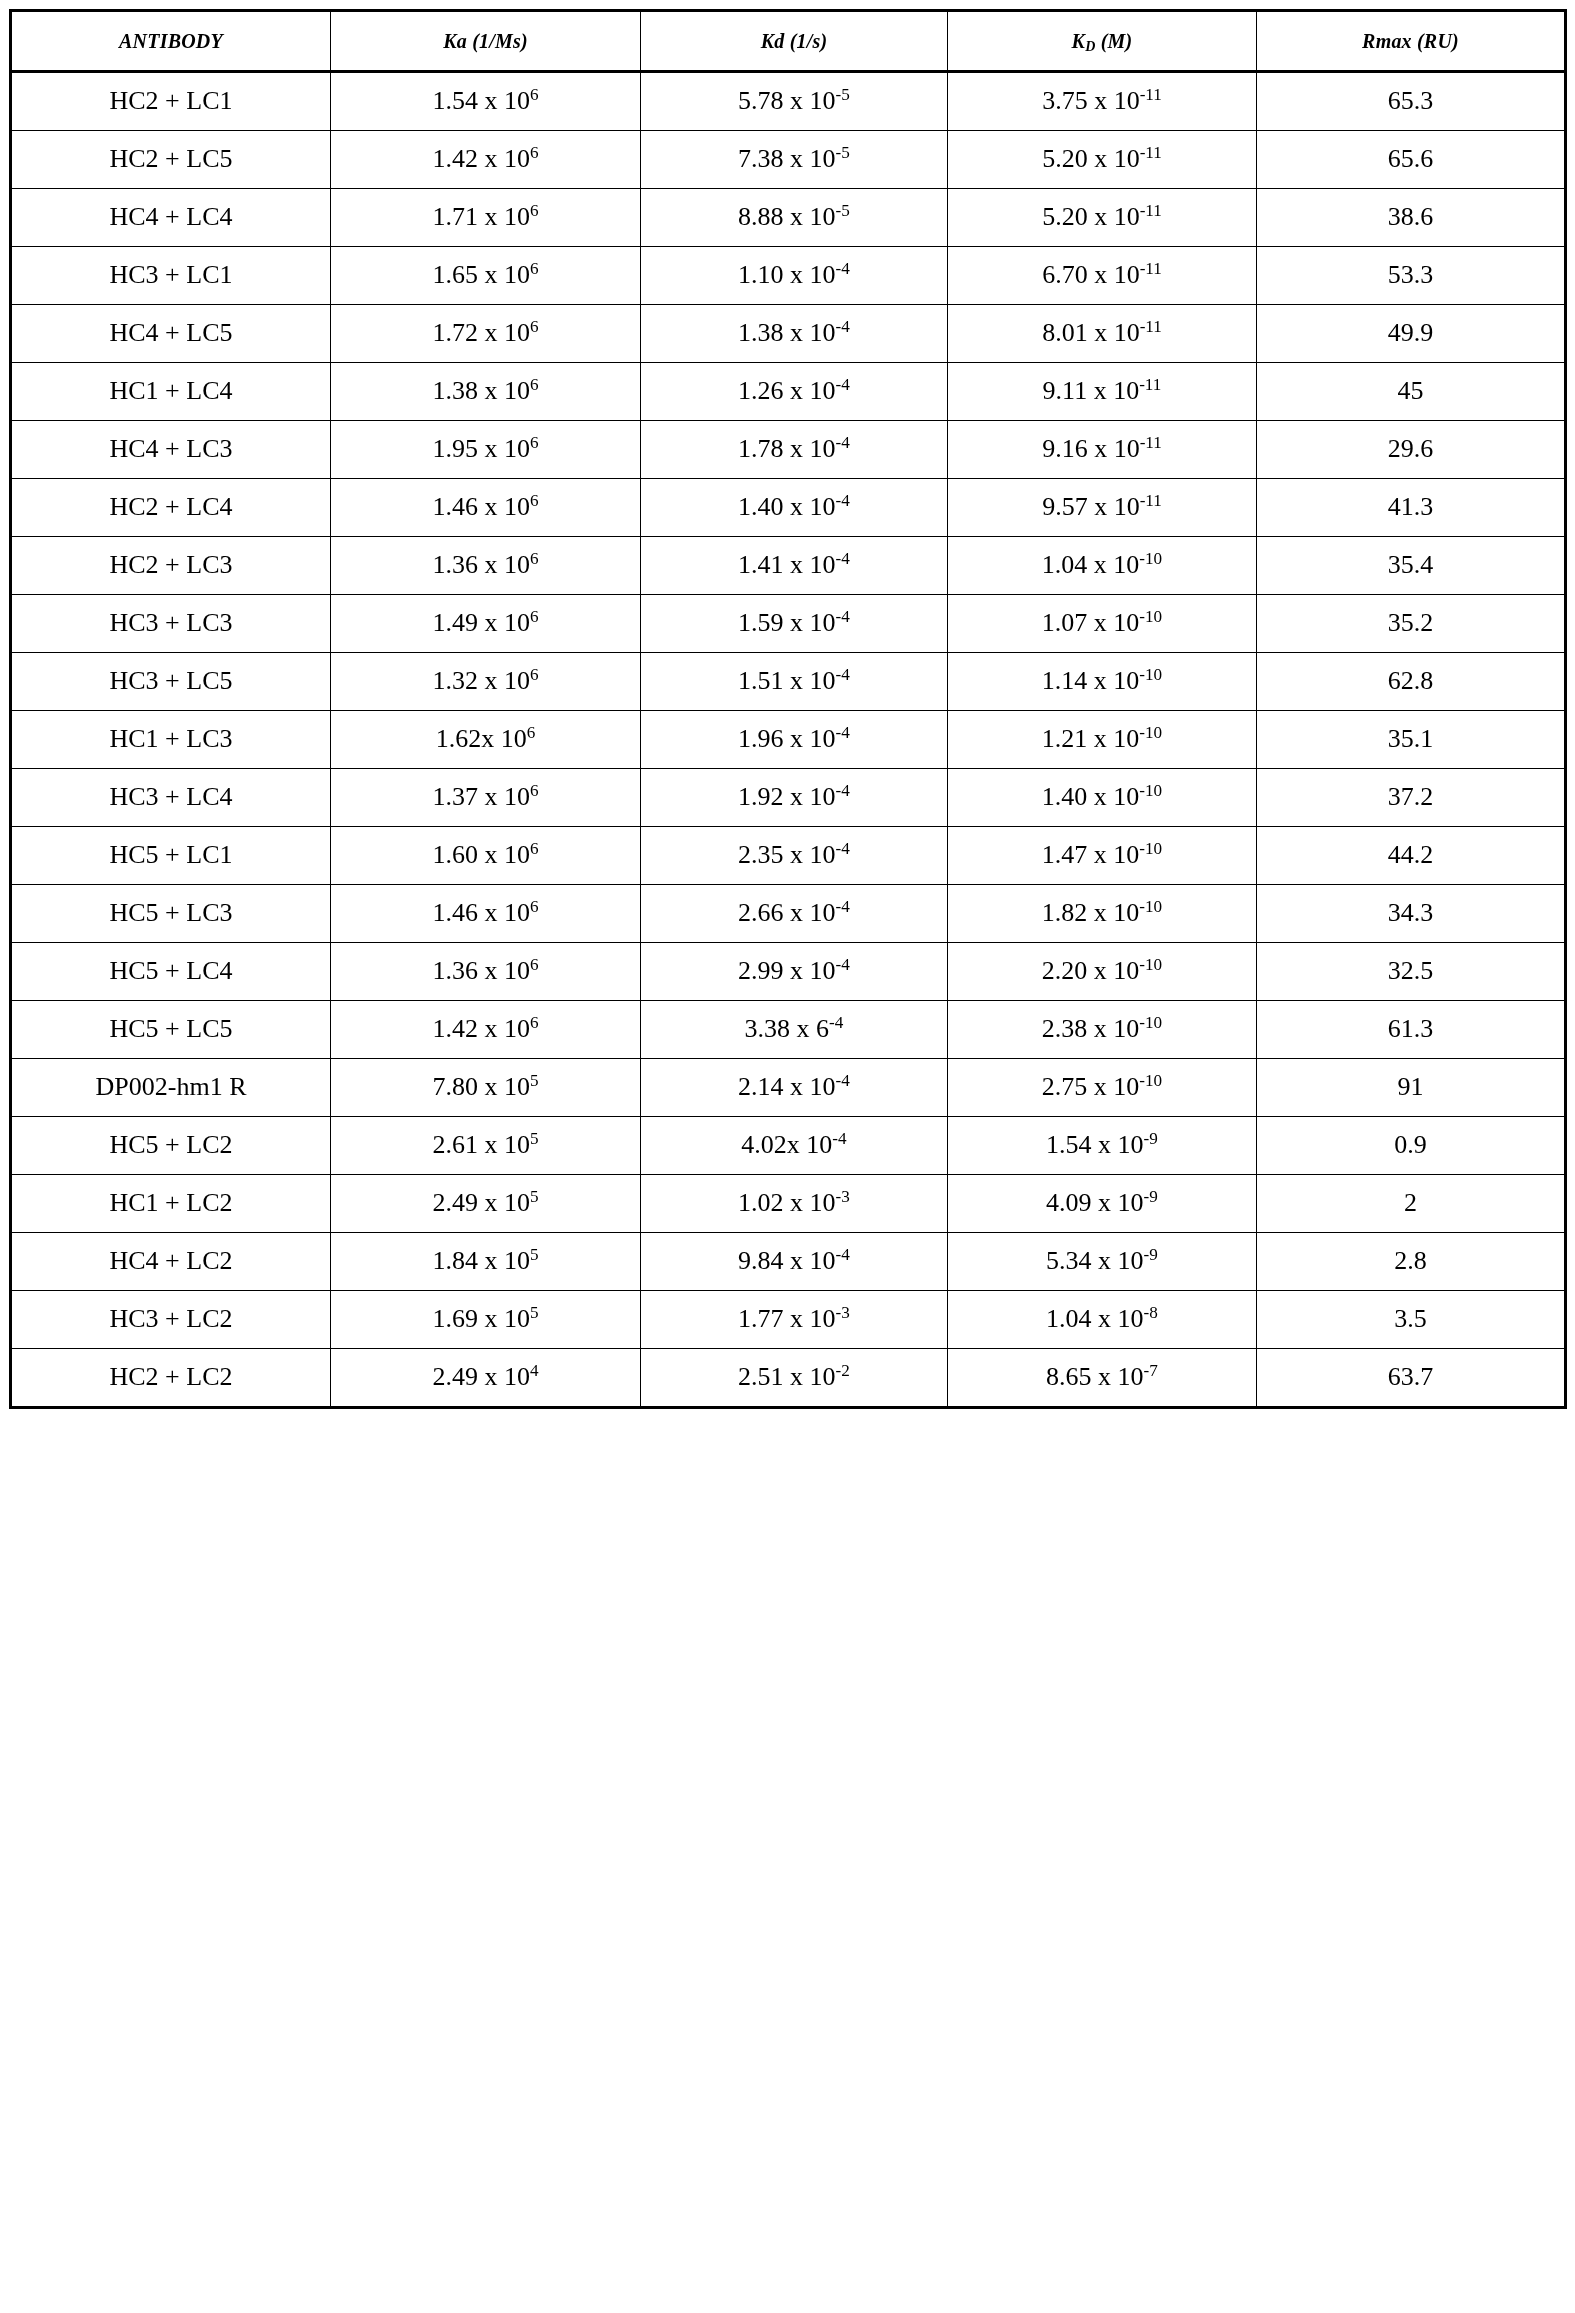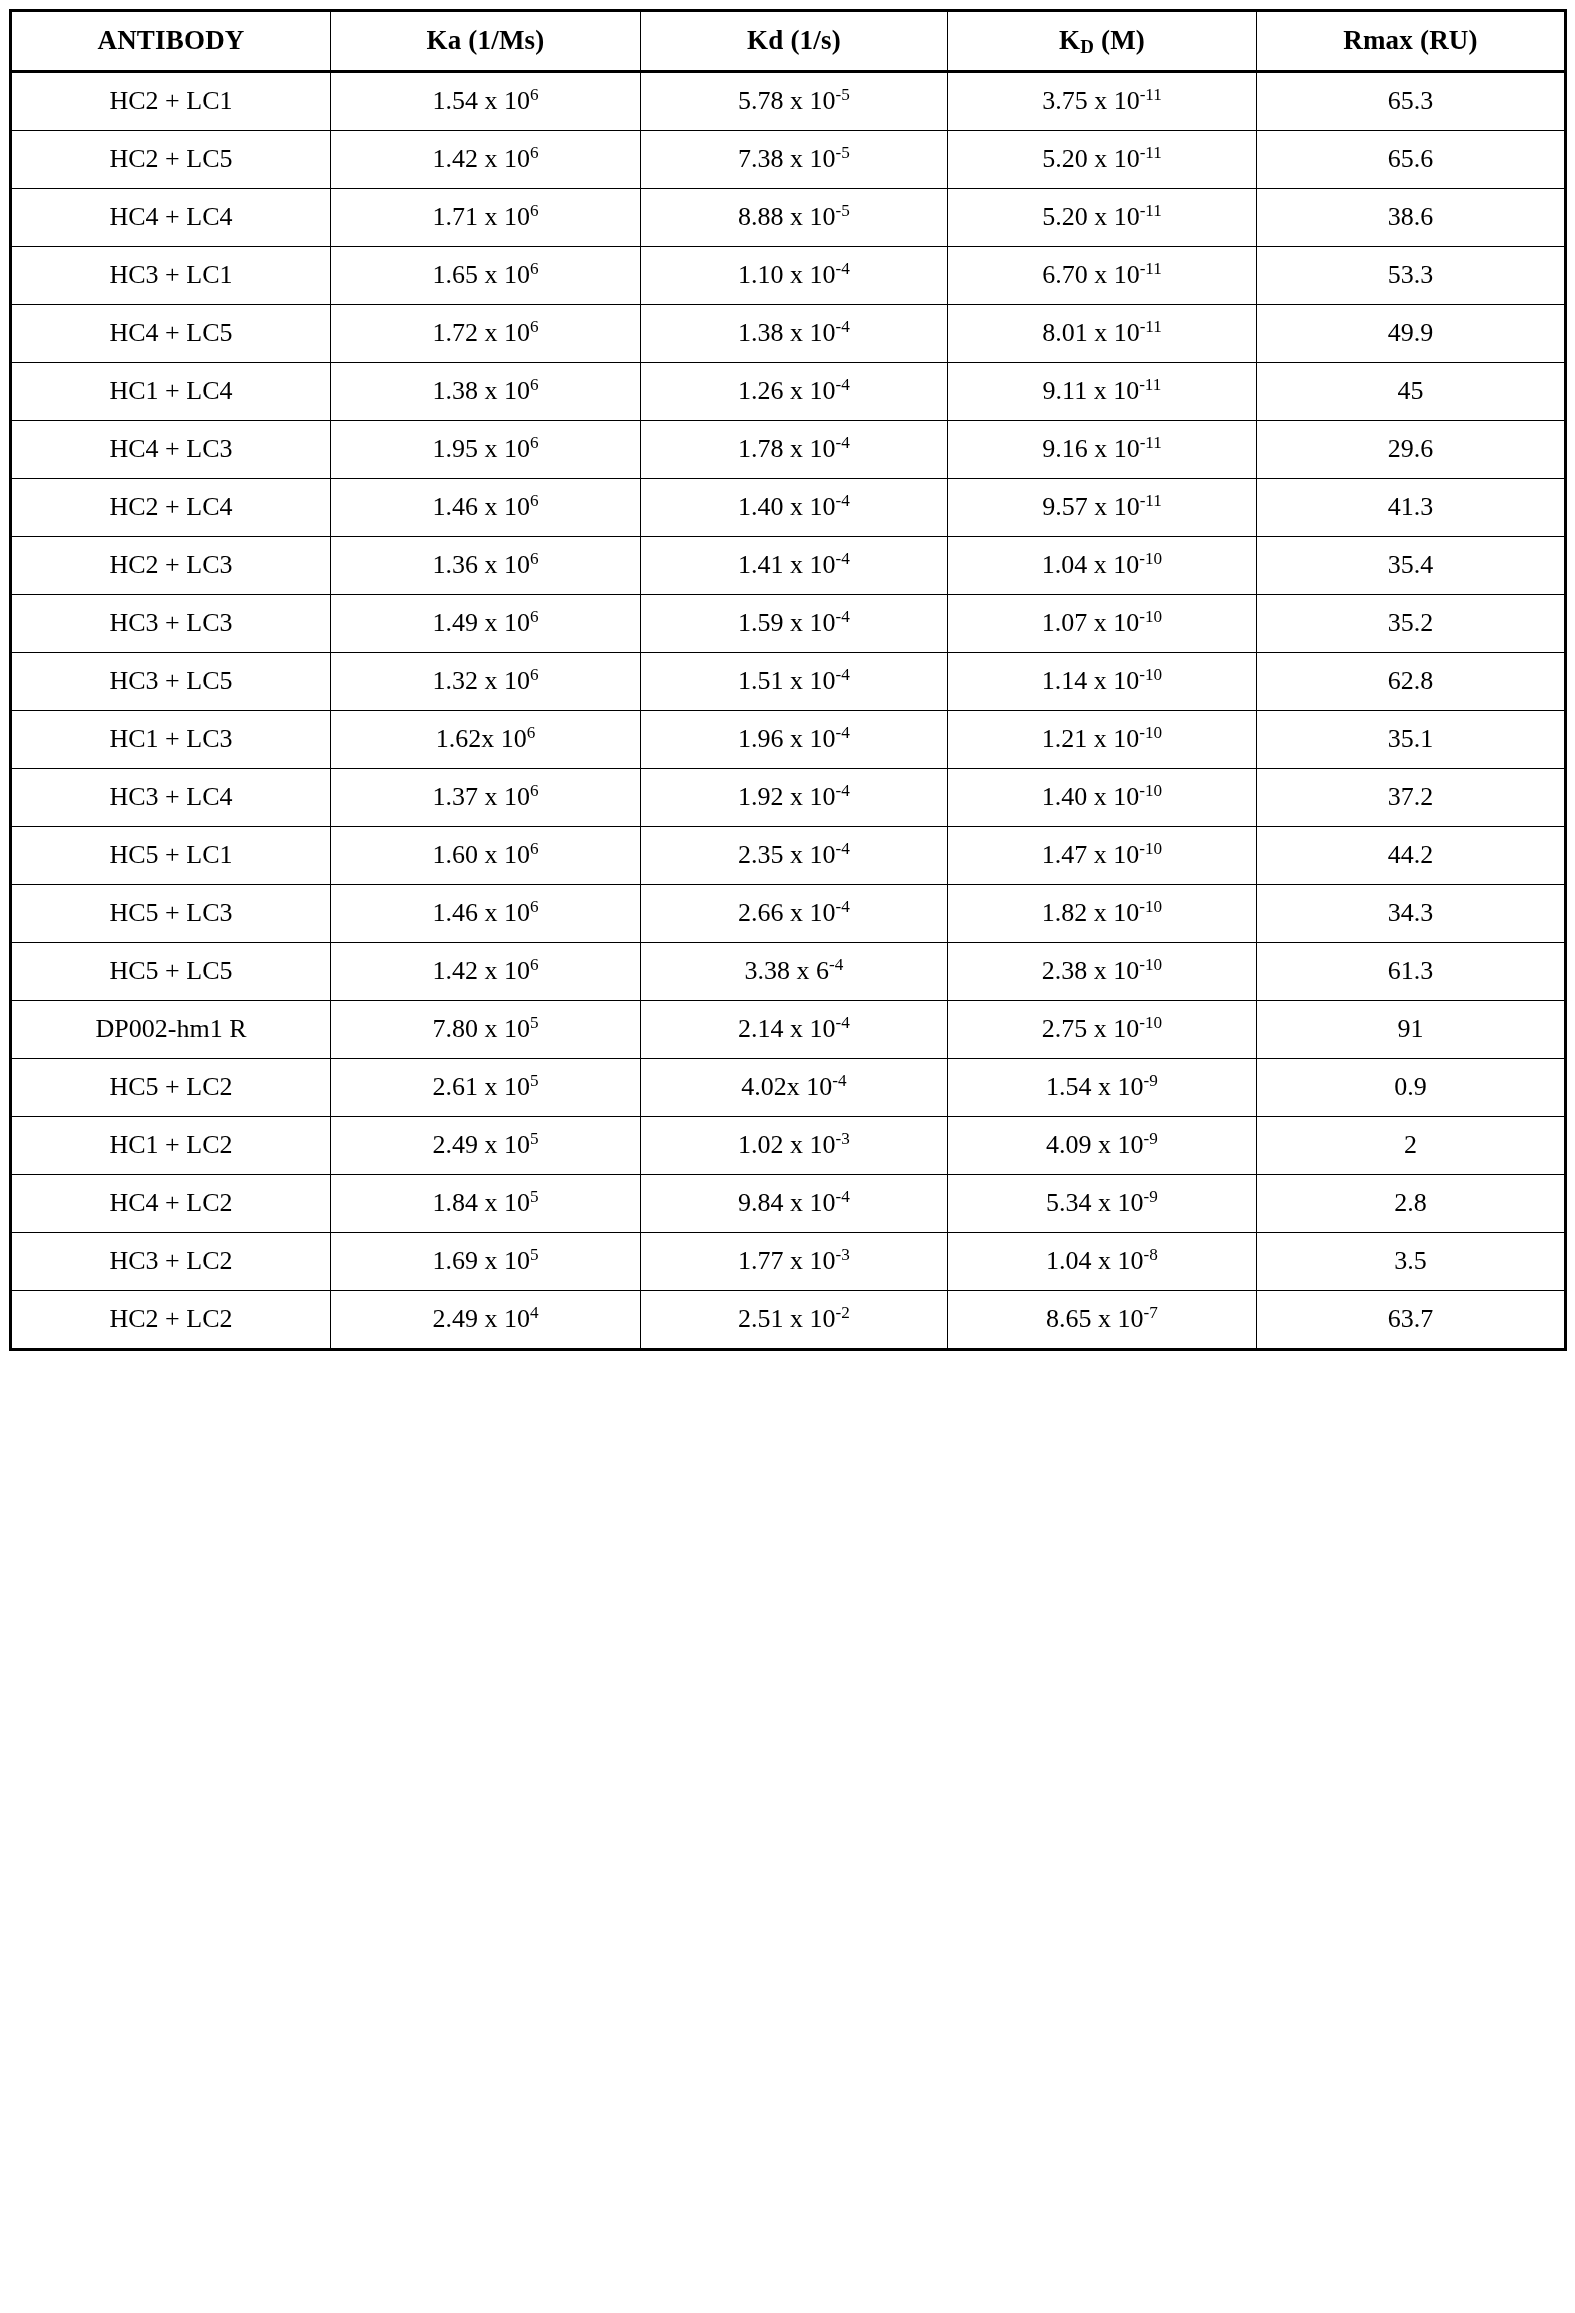--- a/index.html
+++ b/index.html
@@ -46,25 +46,26 @@
     border-top: 1.8px solid #000000;
     border-bottom: 1.8px solid #000000;
     text-align: center;
     vertical-align: middle;
     padding: 0;
     background: #ffffff;
   }
 
   table.kinetics thead th {
     height: 58px;
-    font-size: 27px;
+    font-size: 20px;
     font-weight: bold;
     letter-spacing: 0.2px;
     border-top: 3.6px solid #000000;
     border-bottom: 3.6px solid #000000;
+    font-style: italic;
   }
 
   table.kinetics tbody td {
     height: 57px;
     font-size: 26px;
     font-weight: normal;
   }
 
   table.kinetics tbody tr:last-child td {
     border-bottom: 3.6px solid #000000;
@@ -379,20 +380,37 @@
           </td>
           <td>
             <span class="cell-text"><span>1.82 x 10</span><sup>-10</sup></span>
           </td>
           <td>
             <span class="cell-text">34.3</span>
           </td>
         </tr>
         <tr>
           <td>
+            <span class="cell-text">HC5 + LC4</span>
+          </td>
+          <td>
+            <span class="cell-text"><span>1.36 x 10</span><sup>6</sup></span>
+          </td>
+          <td>
+            <span class="cell-text"><span>2.99 x 10</span><sup>-4</sup></span>
+          </td>
+          <td>
+            <span class="cell-text"><span>2.20 x 10</span><sup>-10</sup></span>
+          </td>
+          <td>
+            <span class="cell-text">32.5</span>
+          </td>
+        </tr>
+        <tr>
+          <td>
             <span class="cell-text">HC5 + LC5</span>
           </td>
           <td>
             <span class="cell-text"><span>1.42 x 10</span><sup>6</sup></span>
           </td>
           <td>
             <span class="cell-text"><span>3.38 x 6</span><sup>-4</sup></span>
           </td>
           <td>
             <span class="cell-text"><span>2.38 x 10</span><sup>-10</sup></span>

